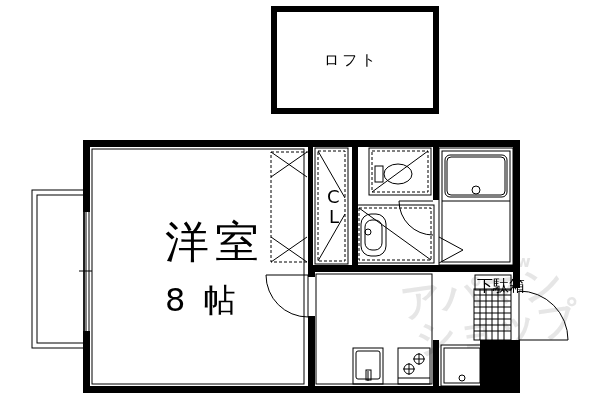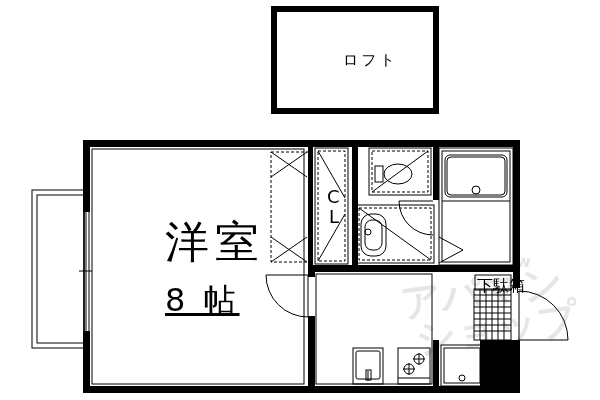--- a/index.html
+++ b/index.html
@@ -157,19 +157,19 @@
       <line x1="474" y1="319" x2="511" y2="319"></line>
       <line x1="474" y1="325" x2="511" y2="325"></line>
       <line x1="474" y1="331" x2="511" y2="331"></line>
 
       <line x1="519" y1="291" x2="519" y2="340"></line>
       <path d="M 519 291 A 49 49 0 0 1 568 340"></path>
       <line x1="519" y1="340" x2="568" y2="340"></line>
     </g>
   </svg>
 
-  <div class="label loft-label" style="left:343px; top:51px;">ロフト</div>
+  <div class="label loft-label" style="left:324px; top:51px;">ロフト</div>
   <div class="label room-name" style="left:165px; top:213px;">洋室</div>
-  <div class="label room-size" style="left:165px; top:279px;text-decoration:underline;">8 帖</div>
+  <div class="label room-size" style="left:165px; top:279px;">8 帖</div>
   <div class="label cl-label" style="left:327px; top:186px;">C</div>
   <div class="label cl-label" style="left:329px; top:206px;">L</div>
   <div class="label shoe-label" style="left:477px; top:276px;">下駄箱</div>
 </div>
 
 </body></html>

